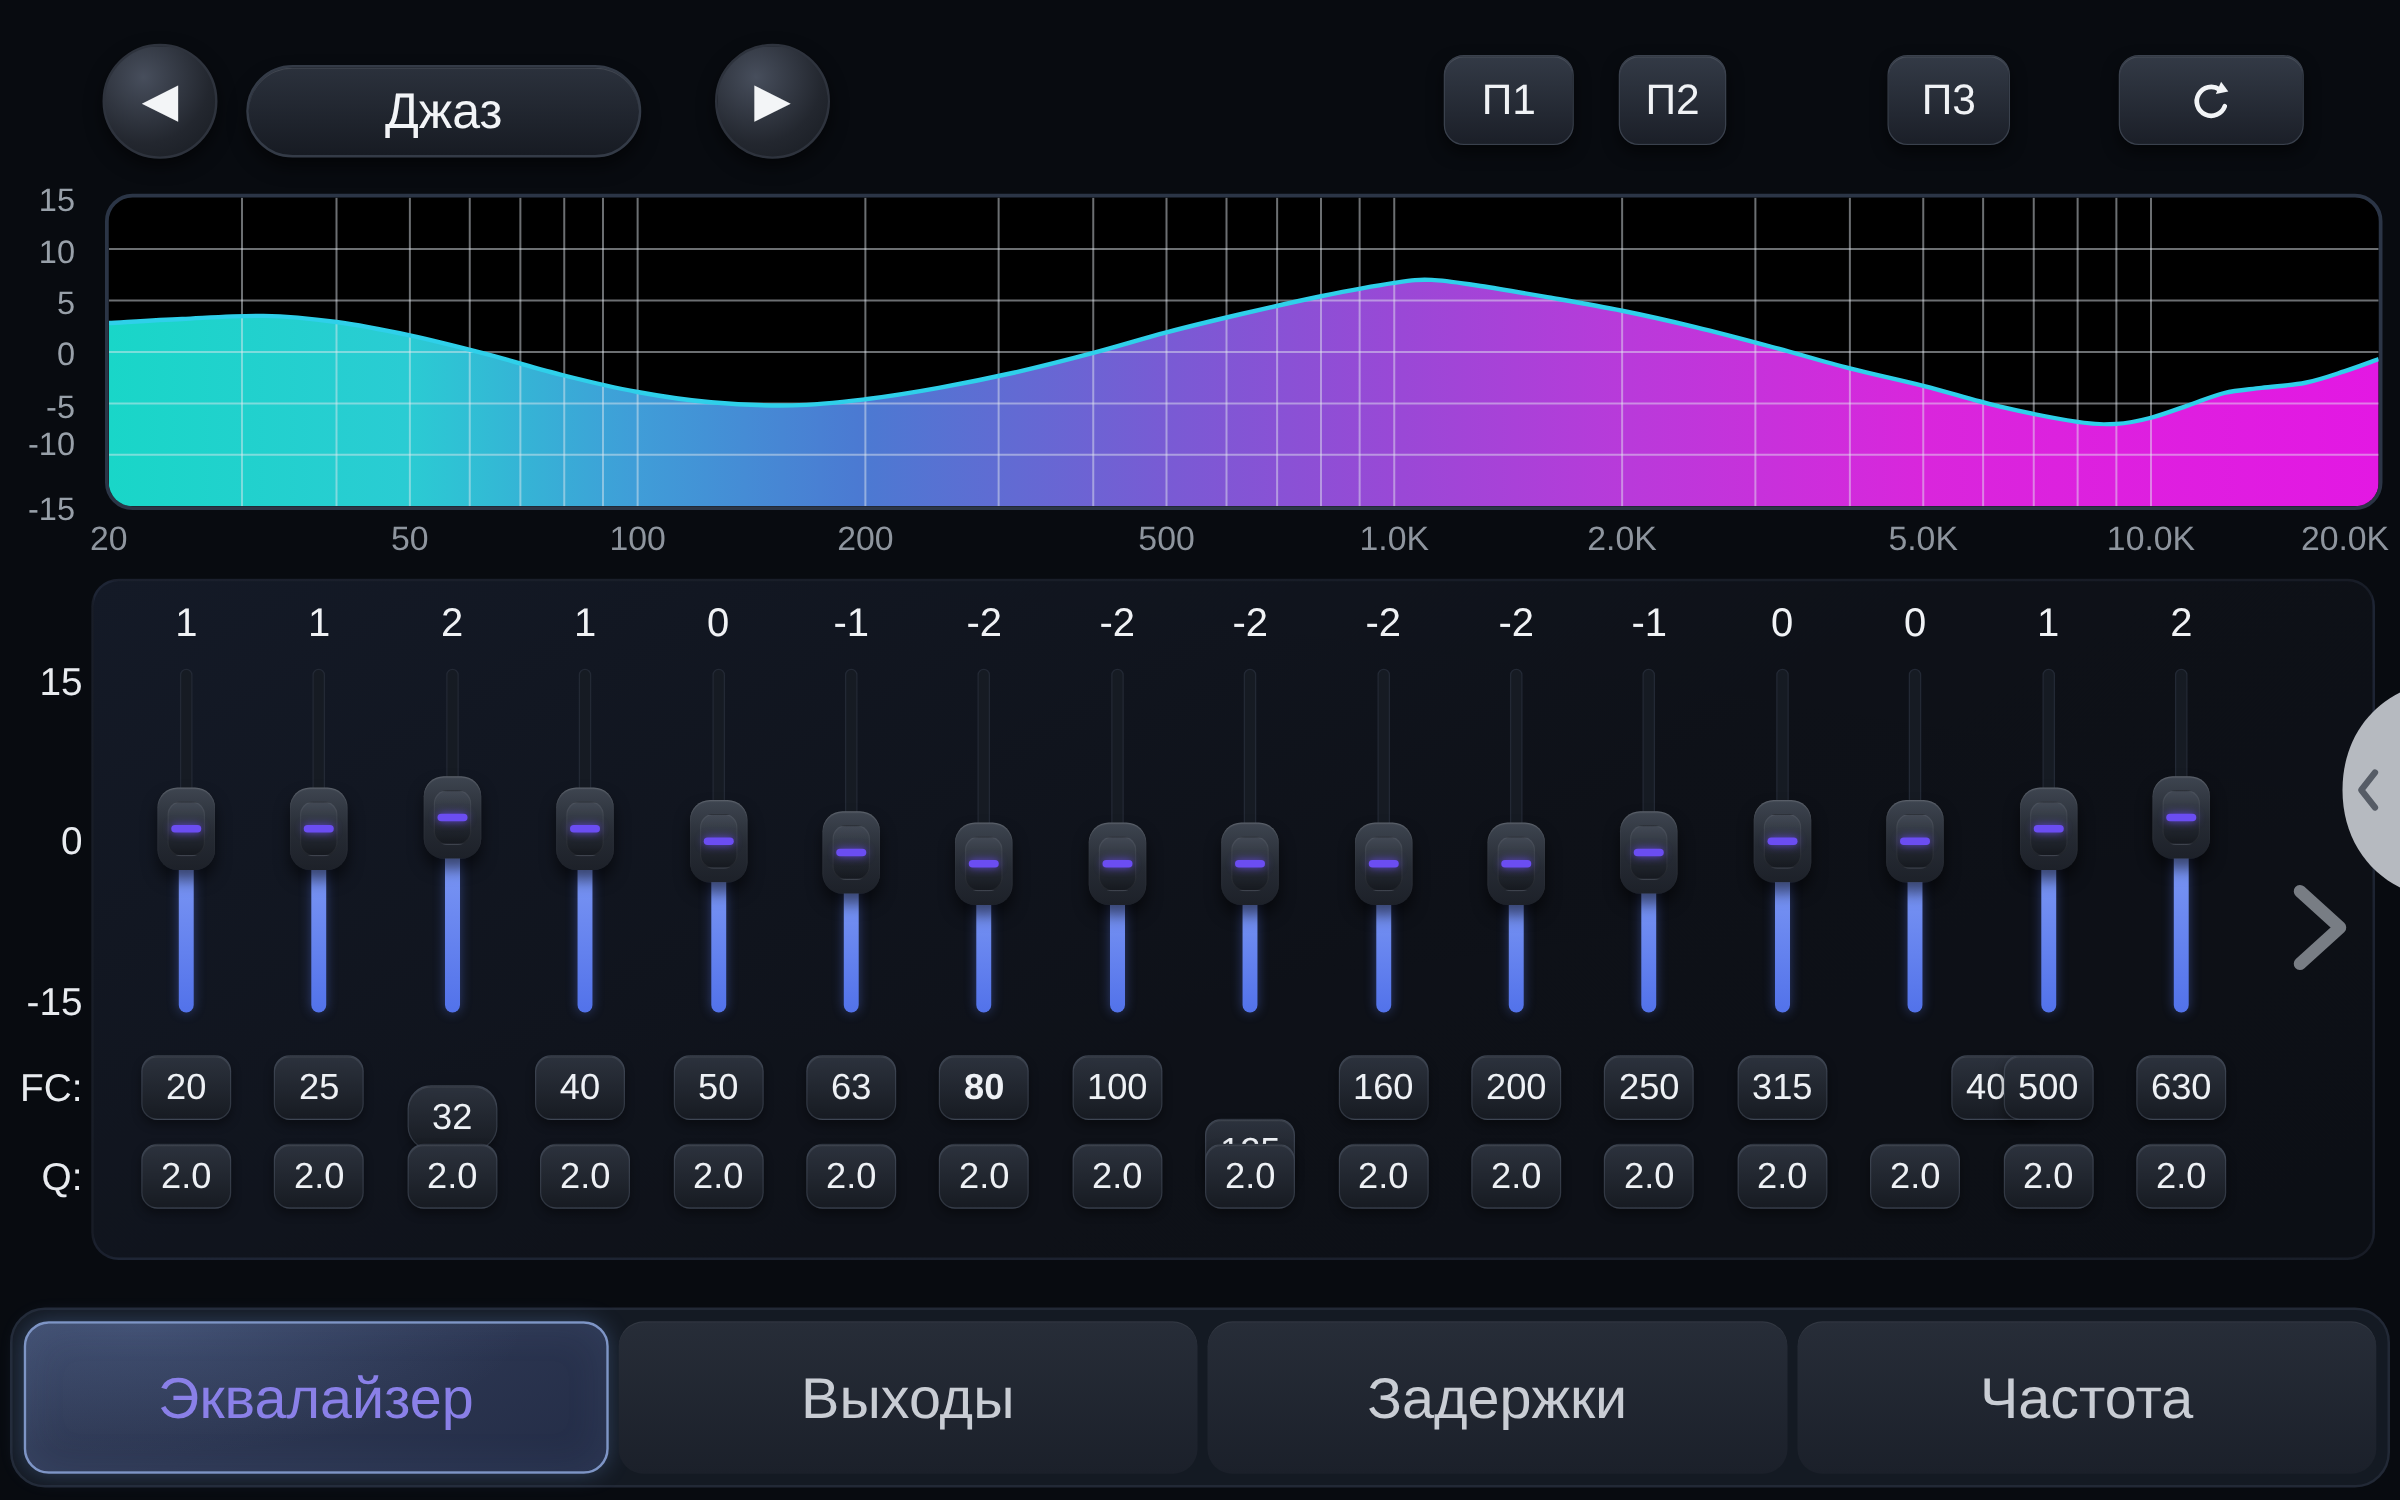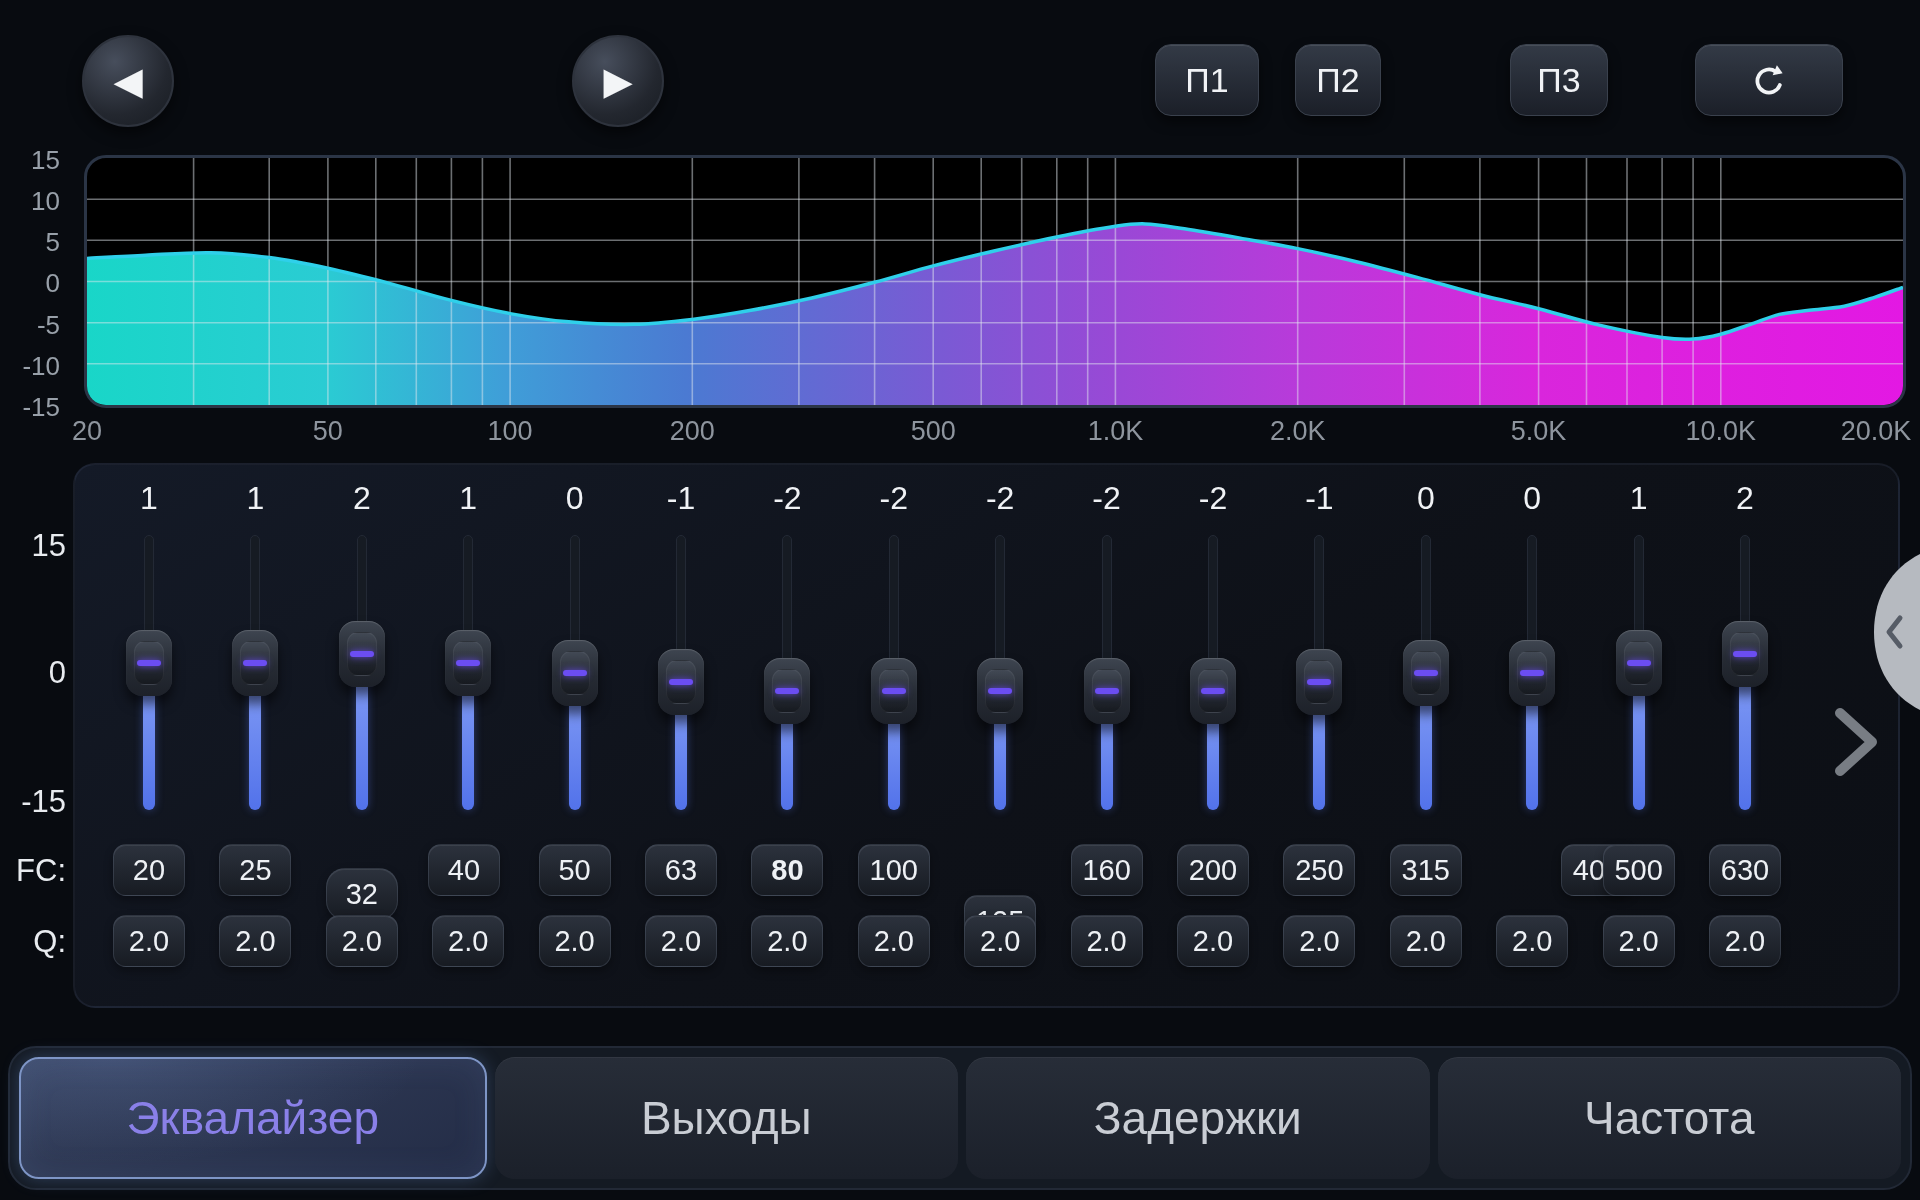--- a/index.html
+++ b/index.html
@@ -62,20 +62,23 @@
     box-shadow:0 0 18px rgba(110,150,220,.30), inset 0 0 34px rgba(140,170,230,.10);}
 </style>
 </head>
 <body>
 
 <div class="app">
 
   <div class="circle-btn" style="left:82px;top:35px;">
     <span>◀</span>
   </div>
+  <div class="pill">
+    <span>Джаз</span>
+  </div>
   <div class="circle-btn" style="left:572px;top:35px;">
     <span>▶</span>
   </div>
 
   <div class="hbtn" style="left:1155px;width:104px;">
     <span>П1</span>
   </div>
   <div class="hbtn" style="left:1295px;width:86px;">
     <span>П2</span>
   </div>
@@ -87,21 +90,21 @@
       <path d="M 26.3 12 A 11 11 0 1 0 30.3 24.8" fill="none" stroke="#f2f4f6" stroke-width="3.6" stroke-linecap="round"></path>
       <polygon points="33,13.5 23.5,15.5 27.5,6.0" fill="#f2f4f6"></polygon>
     </svg>
   </div>
 
   <span class="ylab" style="left:4px;top:147px;">15</span>
   <span class="ylab" style="left:4px;top:188px;">10</span>
   <span class="ylab" style="left:4px;top:229px;">5</span>
   <span class="ylab" style="left:4px;top:270px;">0</span>
   <span class="ylab" style="left:4px;top:312px;">-5</span>
-  <span class="ylab" style="left:4px;top:353px;">-10</span>
+  <span class="ylab" style="left:4px;top:342px;">-10</span>
   <span class="ylab" style="left:4px;top:394px;">-15</span>
 
   <div class="plot">
     <svg id="plot-svg" width="1816" height="247" viewBox="0 0 1816 247">
       <defs>
         <linearGradient id="eqgrad" x1="0" y1="0" x2="1" y2="0">
           <stop offset="0" stop-color="#19d6c8"></stop>
           <stop offset="0.13" stop-color="#2accd3"></stop>
           <stop offset="0.23" stop-color="#3f9ed8"></stop>
           <stop offset="0.33" stop-color="#4b7ad2"></stop>

